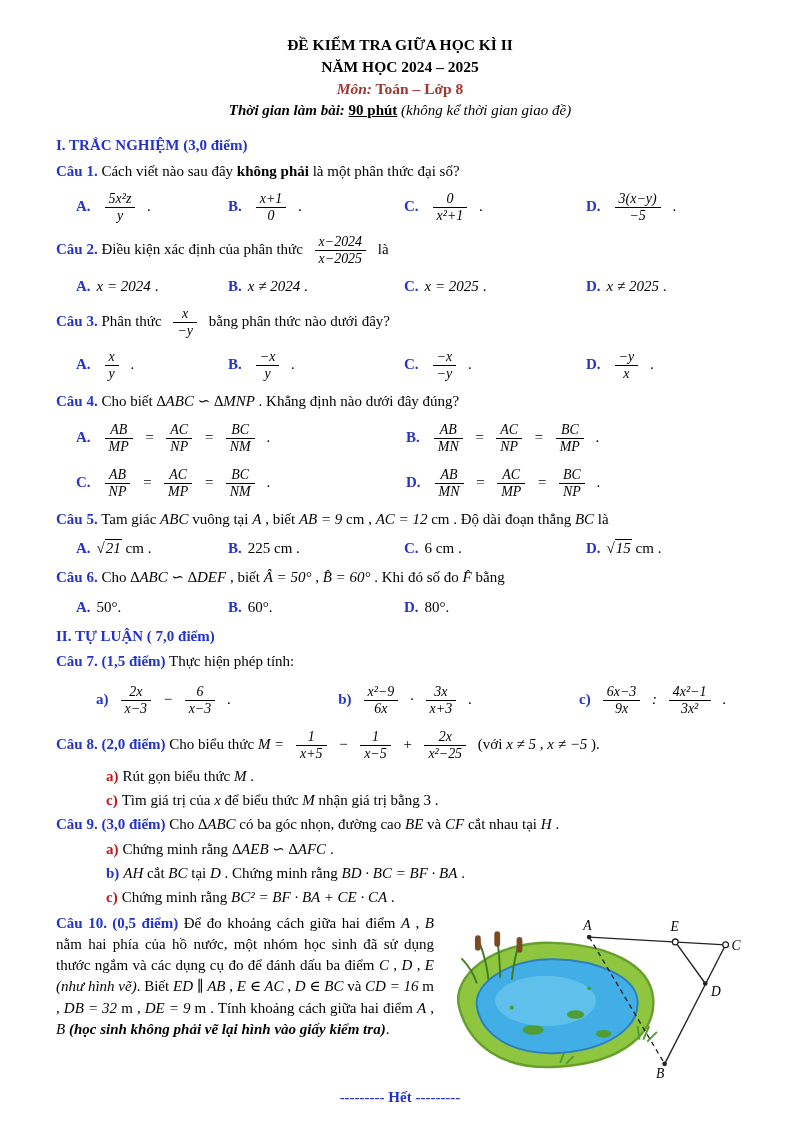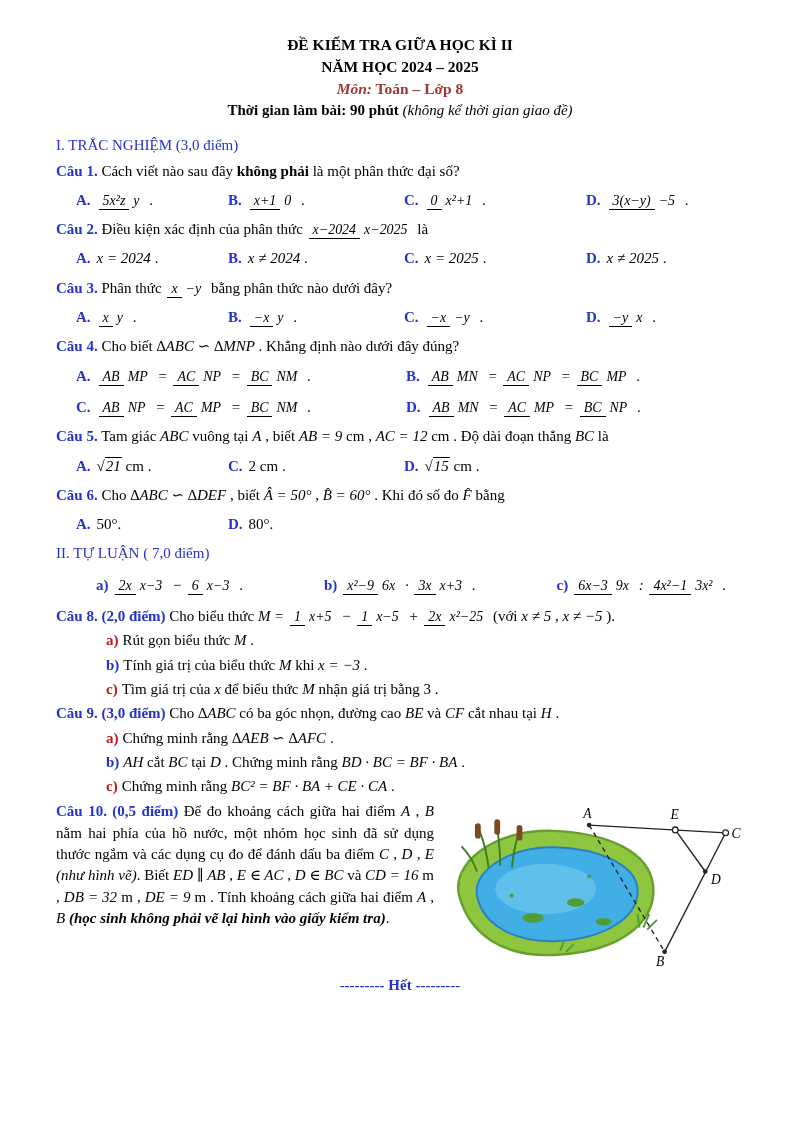--- a/index.html
+++ b/index.html
@@ -12,31 +12,31 @@
     font-family:"Liberation Serif","DejaVu Serif",serif;
     font-size:15px; line-height:1.42; color:#000;
   }
   b{font-weight:bold;}
   .center{text-align:center;}
   .hdr{margin-bottom:14px;}
   .h1{font-weight:bold;font-size:15.5px;}
   .h-subject{color:var(--maroon);font-weight:bold;font-size:15.5px;}
   .h-subject .sl{font-style:italic;}
   .h-time{font-size:15px;}
-  .time-label{font-weight:bold;}
-  .time-value{font-weight:bold;}
+  .time-label{font-weight:bold;font-style:italic;}
+  .time-value{font-weight:bold;text-decoration:underline;}
   .time-note{font-style:italic;}
-  .sec{color:var(--blue);font-weight:normal;margin:8px 0 4px 0;}
+  .sec{color:var(--blue);font-weight:bold;margin:8px 0 4px 0;}
   .q{margin:2px 0;}
   .qline{margin:3px 0;}
   .qlabel{color:var(--blue);}
   .just{text-align:justify;}
   
   .mi{font-style:italic;}
-  .frac{display:inline-flex;flex-direction:row;text-align:center;vertical-align:middle;margin:1px 2px;font-size:0.93em;line-height:1.15;}
+  .frac{display:inline-flex;flex-direction:column;text-align:center;vertical-align:middle;margin:1px 8px;font-size:0.93em;line-height:1.15;}
   .fn{border-bottom:1.2px solid #000;padding:0 4px;}
   .fd{padding:0 4px;}
   .sqrt{white-space:nowrap;}
   .vinc{border-top:1.2px solid #000;padding:0 1px;margin-top:16px;}
   
   .opts{display:grid;grid-template-columns:152px 176px 182px auto;align-items:center;padding-left:20px;margin:8px 0;}
   .opts2{display:grid;grid-template-columns:330px auto;align-items:center;row-gap:10px;padding-left:20px;margin:8px 0;}
   .opt{white-space:nowrap;}
   .olet{color:var(--blue);font-weight:bold;margin-right:6px;}
   
@@ -191,39 +191,45 @@
     </div>
   </div>
 
   <div class="q">
     <p class="qline">
       <b class="qlabel">Câu 5.</b>
       <span>Tam giác <span class="mi">ABC</span> vuông tại <span class="mi">A</span> , biết <span class="mi">AB = 9</span> cm , <span class="mi">AC = 12</span> cm . Độ dài đoạn thẳng <span class="mi">BC</span> là</span>
     </p>
     <div class="opts">
       <span class="opt"><span class="olet">A.</span><span><span class="mi"><span class="sqrt">√<span class="vinc">21</span></span></span> cm .</span></span>
-      <span class="opt"><span class="olet">C.</span><span>2 cm .</span></span>
+      <span class="opt"><span class="olet">B.</span><span>225 cm .</span></span>
+      <span class="opt"><span class="olet">C.</span><span>6 cm .</span></span>
       <span class="opt"><span class="olet">D.</span><span><span class="mi"><span class="sqrt">√<span class="vinc">15</span></span></span> cm .</span></span>
     </div>
   </div>
 
   <div class="q">
     <p class="qline">
       <b class="qlabel">Câu 6.</b>
       <span>Cho <span class="mi">∆ABC ∽ ∆DEF</span> , biết <span class="mi">Â = 50°</span> , <span class="mi">B̂ = 60°</span> . Khi đó số đo <span class="mi">F̂</span> bằng</span>
     </p>
     <div class="opts">
       <span class="opt"><span class="olet">A.</span><span>50°.</span></span>
+      <span class="opt"><span class="olet">B.</span><span>60°.</span></span>
       <span class="opt"><span class="olet">D.</span><span>80°.</span></span>
     </div>
   </div>
 
   <div class="sec">II. TỰ LUẬN ( 7,0 điểm)</div>
 
   <div class="q">
+    <p class="qline">
+      <b class="qlabel">Câu 7. (1,5 điểm)</b>
+      <span>Thực hiện phép tính:</span>
+    </p>
     <div class="row7">
       <span class="opt"><b class="slab blue">a)</b><span><span class="mi"><span class="frac">
                 <span class="fn">2x</span>
                 <span class="fd">x−3</span>
               </span> − <span class="frac">
                 <span class="fn">6</span>
                 <span class="fd">x−3</span>
               </span></span> .</span></span>
       <span class="opt"><b class="slab blue">b)</b><span><span class="mi"><span class="frac">
                 <span class="fn">x²−9</span>
@@ -251,21 +257,20 @@
             </span> − <span class="frac">
               <span class="fn">1</span>
               <span class="fd">x−5</span>
             </span> + <span class="frac">
               <span class="fn">2x</span>
               <span class="fd">x²−25</span>
             </span></span> (với <span class="mi">x ≠ 5</span> , <span class="mi">x ≠ −5</span> ).</span>
     </p>
     <div class="subs">
       <p class="sub"><b class="slab red">a)</b><span>Rút gọn biểu thức <span class="mi">M</span> .</span></p>
-      <p class="sub"><b class="slab blue">b)</b><span>Tính giá trị của biểu thức <span class="mi">M</span> khi <span class="mi">x = −3</span> .</span></p>
       <p class="sub"><b class="slab red">c)</b><span>Tìm giá trị của <span class="mi">x</span> để biểu thức <span class="mi">M</span> nhận giá trị bằng 3 .</span></p>
     </div>
   </div>
 
   <div class="q">
     <p class="qline">
       <b class="qlabel">Câu 9. (3,0 điểm)</b>
       <span>Cho <span class="mi">∆ABC</span> có ba góc nhọn, đường cao <span class="mi">BE</span> và <span class="mi">CF</span> cắt nhau tại <span class="mi">H</span> .</span>
     </p>
     <div class="subs">

